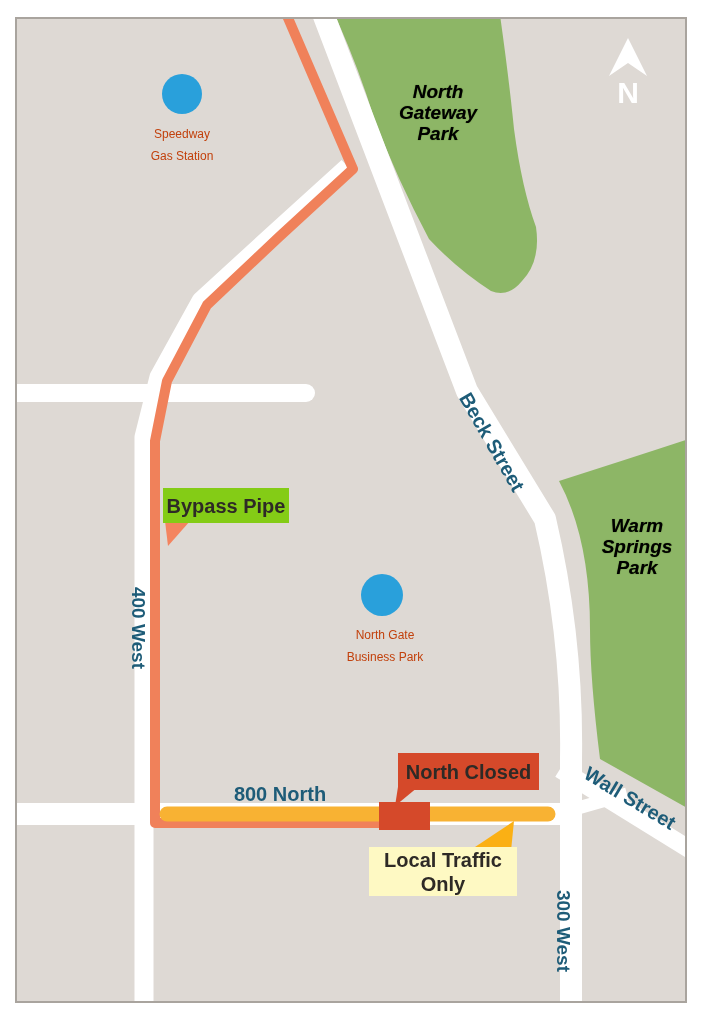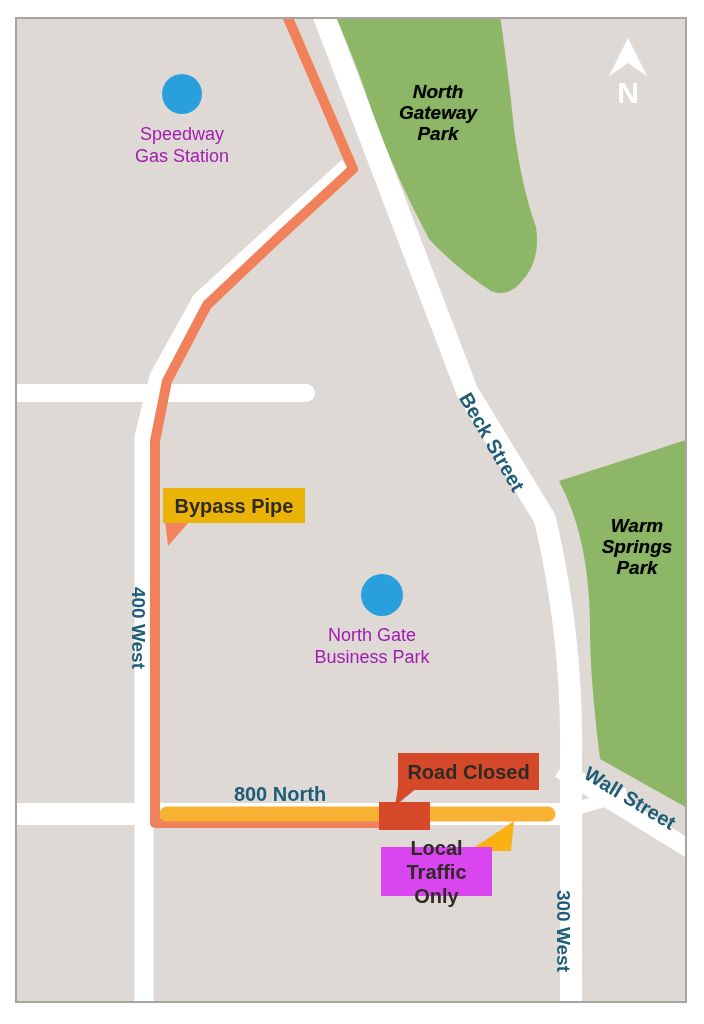--- a/index.html
+++ b/index.html
@@ -14,21 +14,21 @@
   }
   .map svg{position:absolute;left:0;top:0;}
   .lbl{
     position:absolute;text-align:center;white-space:pre-line;
     -webkit-user-select:none;user-select:none;
   }
   .street{
     color:#1e5c78;font-weight:bold;font-size:20px;line-height:22px;
   }
   .poi{
-    color:#a21caf;font-size:18px;line-height:22px;
+    color:#c2410c;font-size:12px;line-height:22px;
   }
   .park{
     color:#000000;font-weight:bold;font-style:italic;
     font-size:19px;line-height:21px;
     text-shadow:0 0 1px #41601e;
   }
   .bubble{
     position:absolute;display:flex;align-items:center;justify-content:center;
     font-weight:bold;font-size:20px;line-height:24px;color:#2e2a26;
     text-align:center;white-space:pre-line;
@@ -70,34 +70,34 @@
 
   <div class="lbl compass-n" style="left:591px;top:57px;width:40px;">N</div>
 
   <svg width="668" height="982" viewBox="0 0 668 982" style="position:absolute;left:0;top:0;">
     <circle cx="165" cy="75" r="20" fill="#29A0DB"></circle>
     <circle cx="365" cy="576" r="21" fill="#29A0DB"></circle>
   </svg>
 
   <div class="lbl poi" style="left:85px;top:104px;width:160px;">Speedway
 Gas Station</div>
-  <div class="lbl poi" style="left:275px;top:605px;width:160px;">North Gate
+  <div class="lbl poi" style="left:288px;top:605px;width:160px;">North Gate
 Business Park</div>
 
   <div class="lbl park" style="left:351px;top:62px;width:140px;">North
 Gateway
 Park</div>
   <div class="lbl park" style="left:550px;top:496px;width:140px;">Warm
 Springs
 Park</div>
 
   <div class="lbl street" style="left:188px;top:764px;width:150px;">800 North</div>
   <div class="lbl street rot" style="left:41px;top:598px;width:160px;transform:rotate(90deg);font-size:19px;">400 West</div>
   <div class="lbl street rot" style="left:466px;top:901px;width:160px;transform:rotate(90deg);font-size:19px;">300 West</div>
   <div class="lbl street rot" style="left:395px;top:412px;width:160px;transform:rotate(60deg);">Beck Street</div>
   <div class="lbl street rot" style="left:533px;top:768px;width:160px;transform:rotate(31deg);">Wall Street</div>
 
-  <div class="bubble" style="left:146px;top:469px;width:142px;height:35px;background:#eab308;">Bypass Pipe</div>
-  <div class="bubble" style="left:381px;top:734px;width:141px;height:37px;background:#D5492A;">Road Closed</div>
-  <div class="bubble" style="left:364px;top:828px;width:111px;height:49px;background:#d946ef;">Local Traffic
+  <div class="bubble" style="left:146px;top:469px;width:126px;height:35px;background:#84cc16;">Bypass Pipe</div>
+  <div class="bubble" style="left:381px;top:734px;width:141px;height:37px;background:#D5492A;">North Closed</div>
+  <div class="bubble" style="left:352px;top:828px;width:148px;height:49px;background:#fef9c3;">Local Traffic
 Only</div>
 
 </div>
 
 </body></html>

